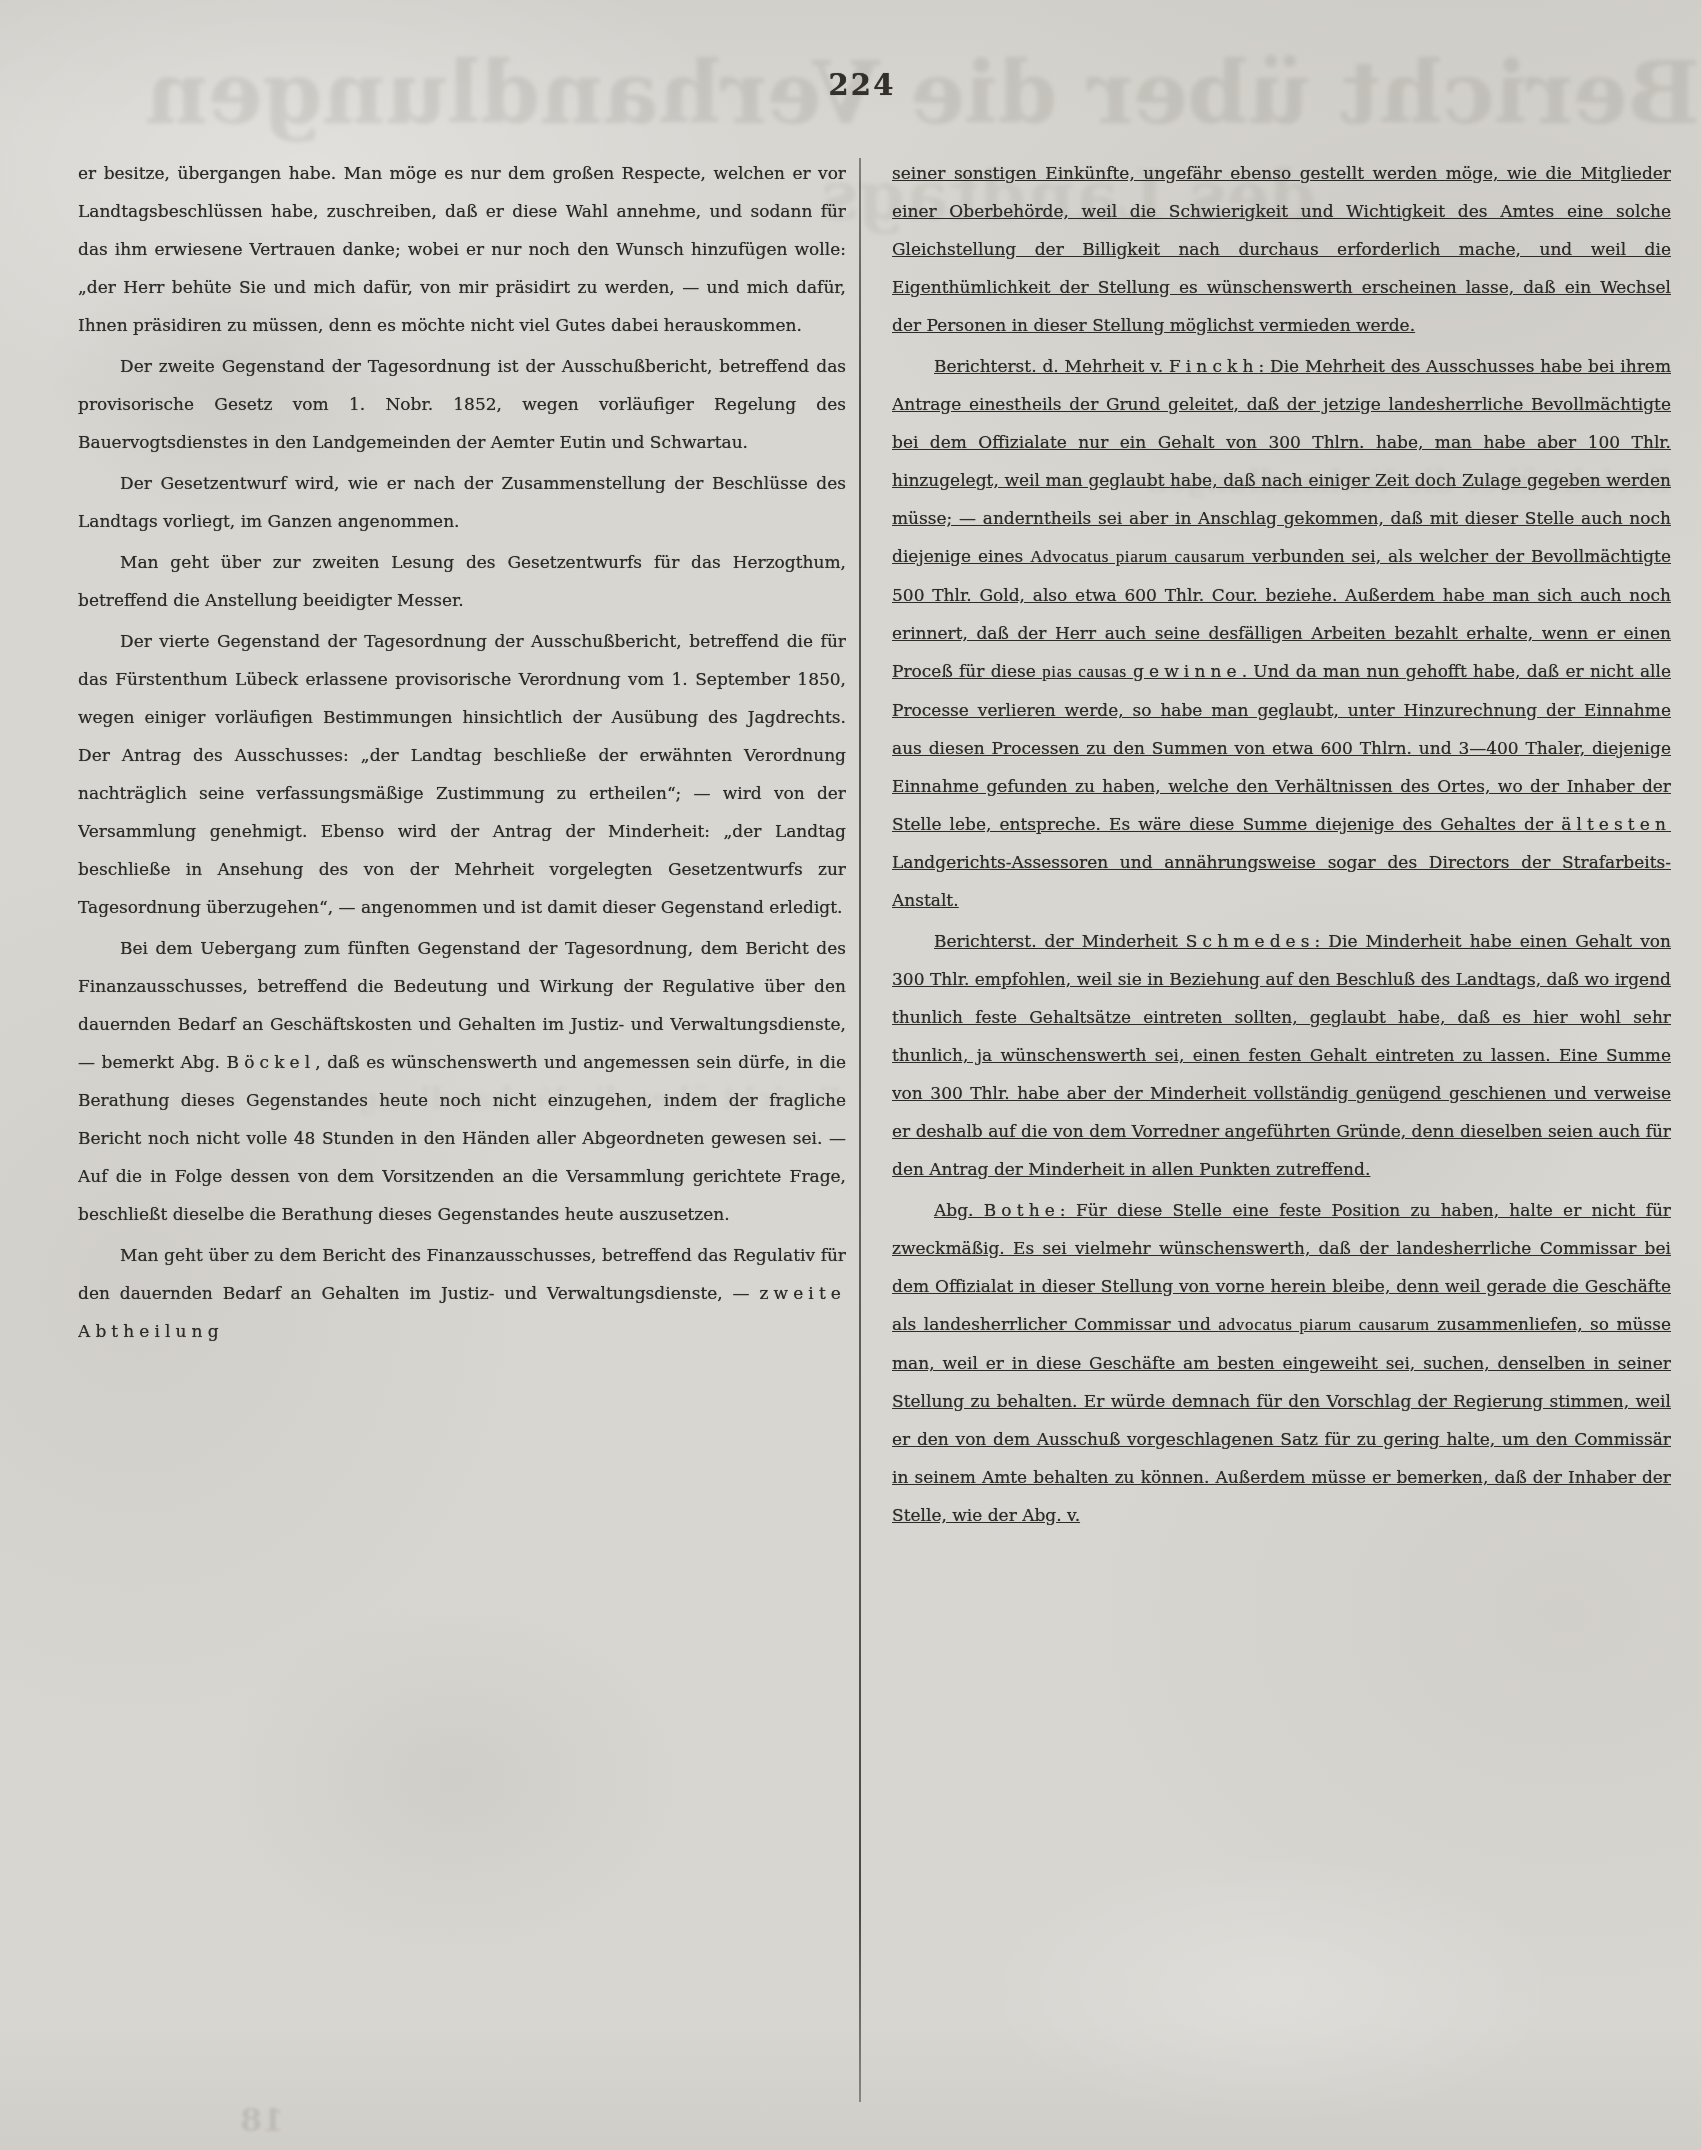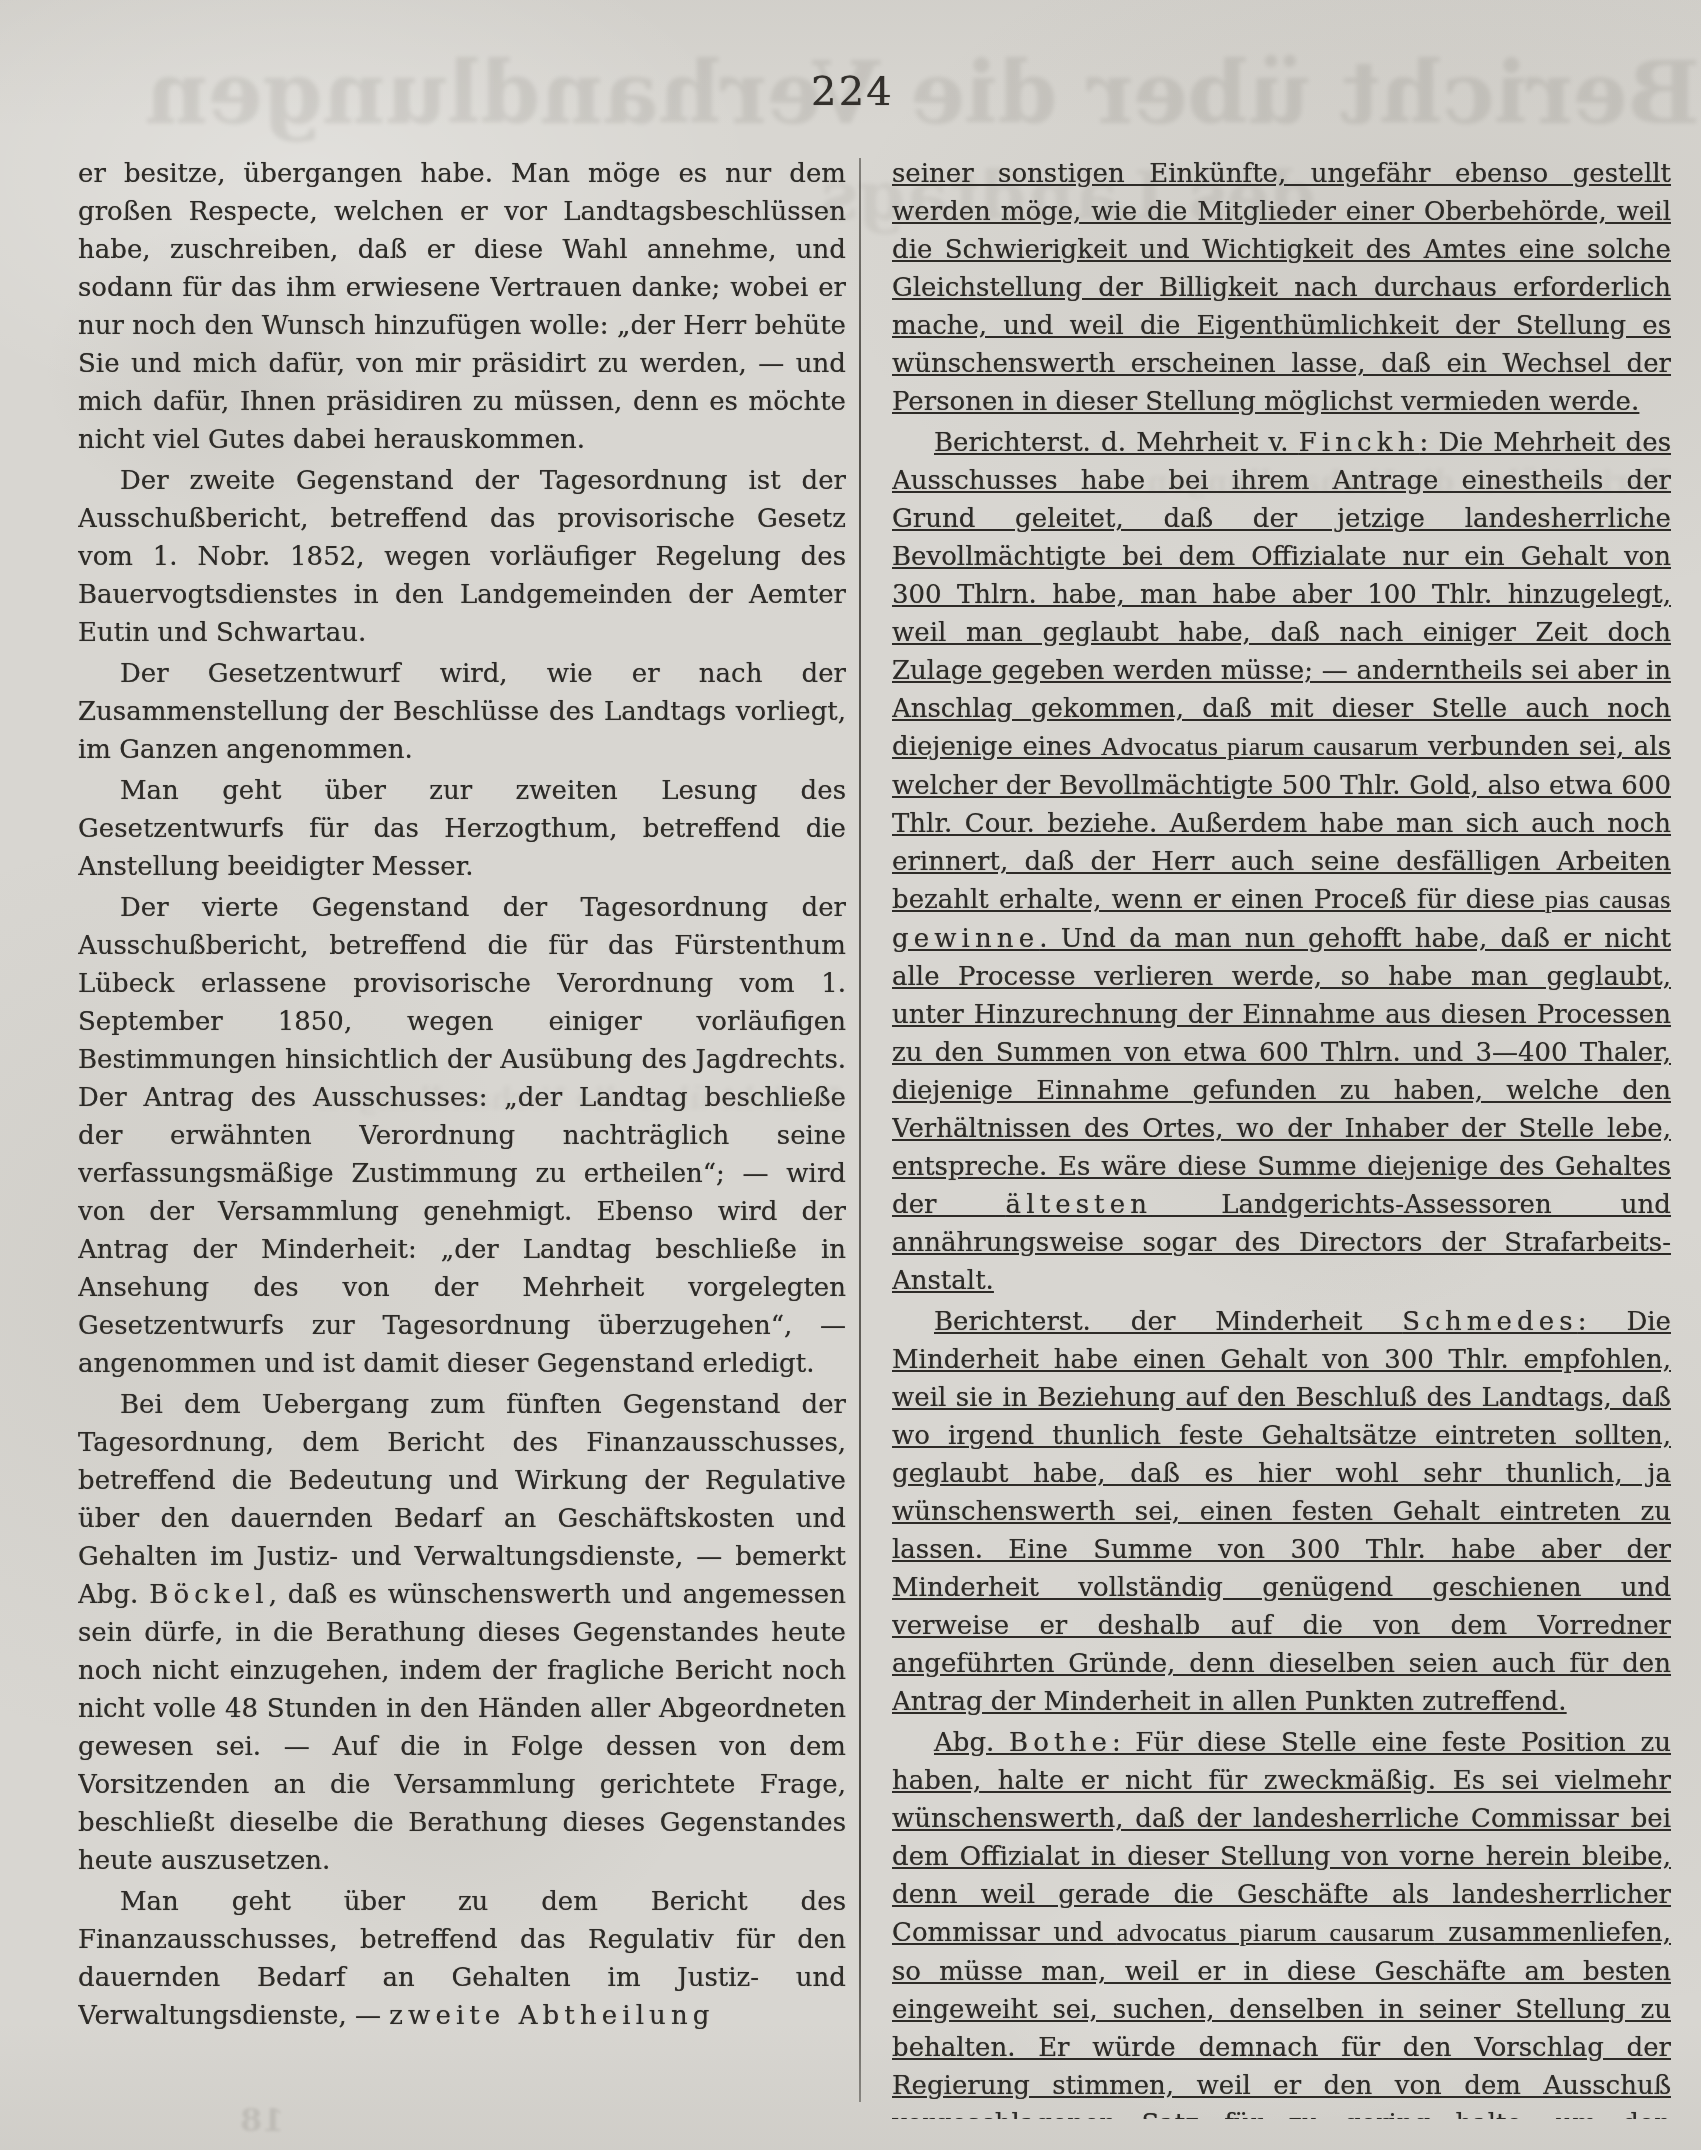--- a/index.html
+++ b/index.html
@@ -12,30 +12,30 @@
       radial-gradient(ellipse 872px 508px at 85% 12%, rgba(120,114,102,.10), rgba(120,114,102,0) 70%),
       radial-gradient(ellipse 581px 654px at 8% 60%, rgba(125,120,108,.08), rgba(125,120,108,0) 70%),
       radial-gradient(ellipse 726px 581px at 92% 75%, rgba(125,120,108,.07), rgba(125,120,108,0) 70%),
       linear-gradient(180deg, rgba(110,105,95,.06) 0%, rgba(110,105,95,0) 6%, rgba(110,105,95,0) 94%, rgba(110,105,95,.08) 100%);
     overflow:hidden;
     font-family:"DejaVu Serif", serif;
     color:#2d2b27;
   }
   .page-number{
     position:absolute; top:68px; left:811px; width:102px;
-    text-align:left; font-size:40px; font-weight:normal; letter-spacing:2.2px;
+    text-align:center; font-size:29px; font-weight:bold; letter-spacing:2.2px;
     color:#33302c; text-shadow:0 0 0.7px rgba(45,42,38,.8);
   }
   .divider{
     position:absolute; left:859px; top:158px; width:2.2px; height:1944px;
     background:linear-gradient(180deg, rgba(60,57,52,.55), rgba(60,57,52,.85) 12%, rgba(60,57,52,.75) 55%, rgba(60,57,52,.9) 90%, rgba(60,57,52,.5));
   }
   .col{
     position:absolute; top:154px; height:1965px; overflow:hidden;
-    text-align:justify; font-size:26px; line-height:38px;
+    text-align:justify; font-size:17px; line-height:38px;
     text-shadow:0 0 0.7px rgba(45,42,38,.65);
   }
   .col-left{left:78px;  width:768px;}
   .col-right{left:892px; width:779px;text-decoration:underline;}
   p.para{margin:0; padding:0;}
   p.para{margin-top:3px;}
   p.para:first-child{margin-top:0;}
   p.para.indent{text-indent:42px;}
   .sp{letter-spacing:5.1px;}
   .lat{font-family:"Liberation Serif", serif; letter-spacing:0.7px;}

